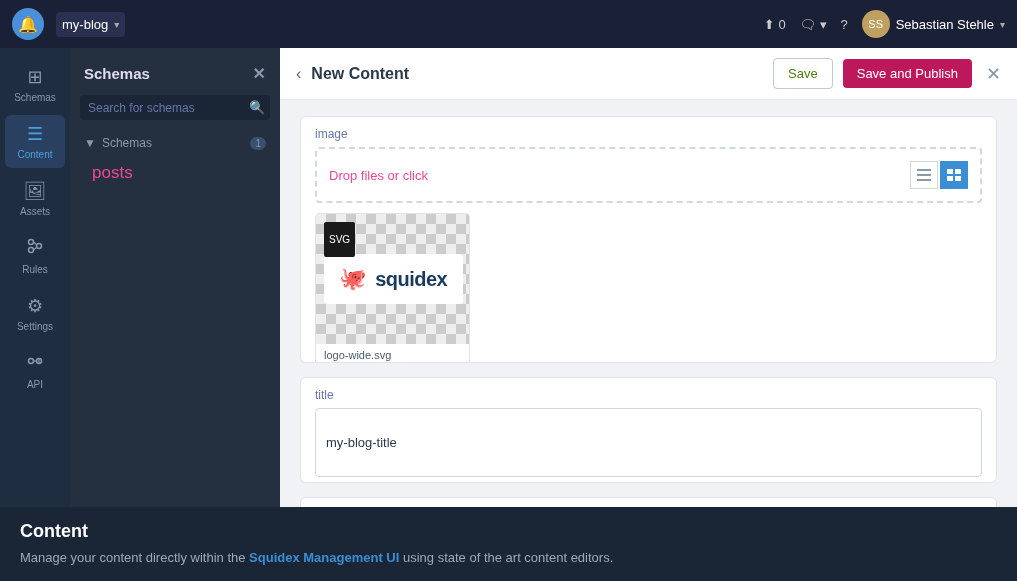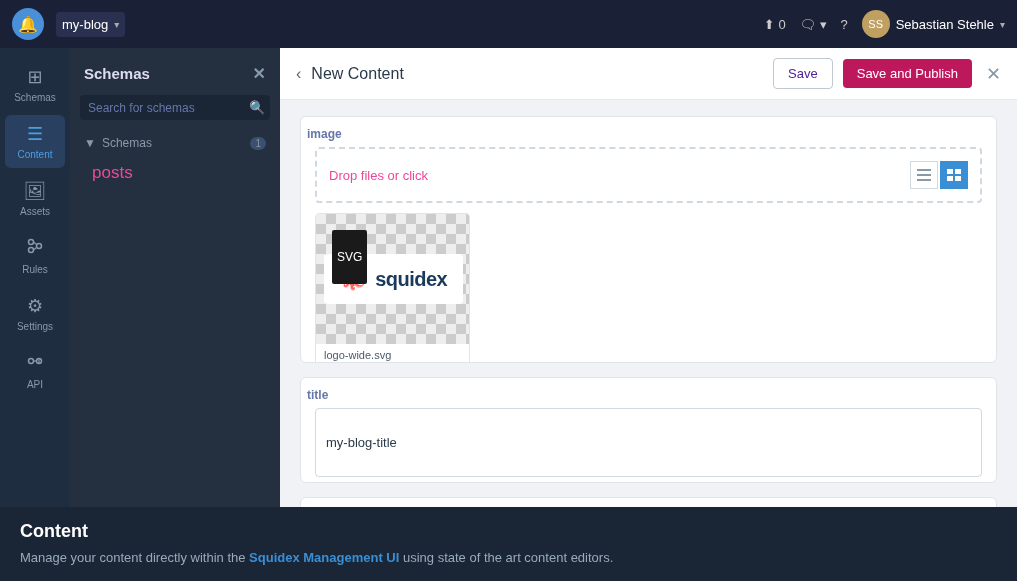--- a/index.html
+++ b/index.html
@@ -149,27 +149,27 @@
     .content-header {
       background: white;
       height: 52px;
       display: flex;
       align-items: center;
       padding: 0 16px;
       border-bottom: 1px solid #e5e8ec;
       gap: 10px;
     }
     .back-btn { color: #5a6a7a; font-size: 16px; cursor: pointer; }
-    .content-title { font-size: 16px; font-weight: 400; color: #2a3a4a; flex: 1; }
+    .content-title { font-size: 16px; font-weight: 700; color: #2a3a4a; flex: 1; }
     .btn-save {
       padding: 7px 14px;
       border: 1px solid #c0c8d0;
       border-radius: 4px;
       background: white;
-      color: #4c1d95;
+      color: #4d7c0f;
       font-size: 13px;
       cursor: pointer;
     }
     .btn-save-publish {
       padding: 7px 14px;
       border: none;
       border-radius: 4px;
       background: #be185d;
       color: white;
       font-size: 13px;
@@ -191,22 +191,22 @@
     
     .field-section {
       background: white;
       border-radius: 6px;
       border: 1px solid #e0e4e8;
       overflow: hidden;
     }
     .field-label {
       font-size: 12px;
       color: #6677aa;
-      padding: 10px 6px 6px;
-      font-weight: 700;
+      padding: 10px 14px 6px;
+      font-weight: 400;
     }
 
     
     .image-drop-zone {
       margin: 0 14px 10px;
       border: 2px dashed #d0d8e0;
       border-radius: 4px;
       padding: 12px;
       display: flex;
       align-items: center;
@@ -230,24 +230,24 @@
     }
     .image-preview-card {
       width: 155px;
       border: 1px solid #e0e4e8;
       border-radius: 4px;
       overflow: hidden;
     }
     .svg-badge {
       background: #1a1a1a;
       color: white;
-      font-size: 12px;
-      padding: 20px 5px;
+      font-size: 10px;
+      padding: 12px 5px;
       display: inline-block;
-      margin: 12px;
+      margin: 4px;
       border-radius: 2px;
     }
     .checkerboard {
       width: 155px;
       height: 130px;
       background-image:
         linear-gradient(45deg, #ccc 25%, transparent 25%),
         linear-gradient(-45deg, #ccc 25%, transparent 25%),
         linear-gradient(45deg, transparent 75%, #ccc 75%),
         linear-gradient(-45deg, transparent 75%, #ccc 75%);

